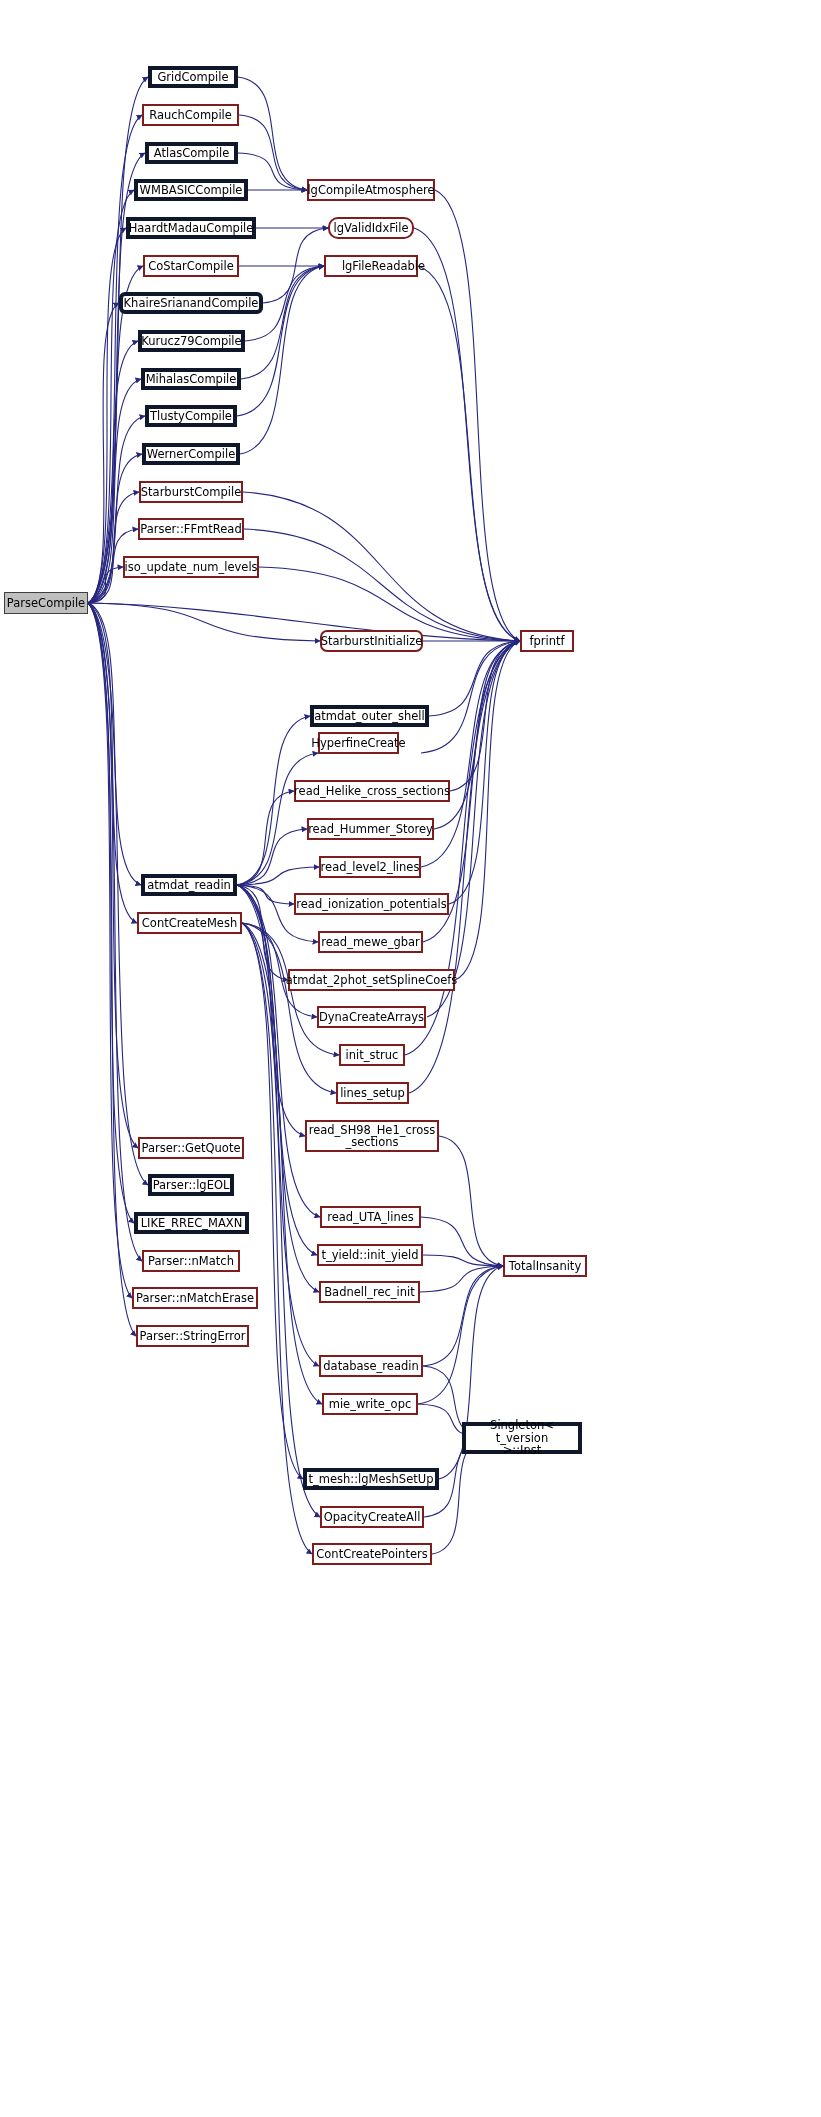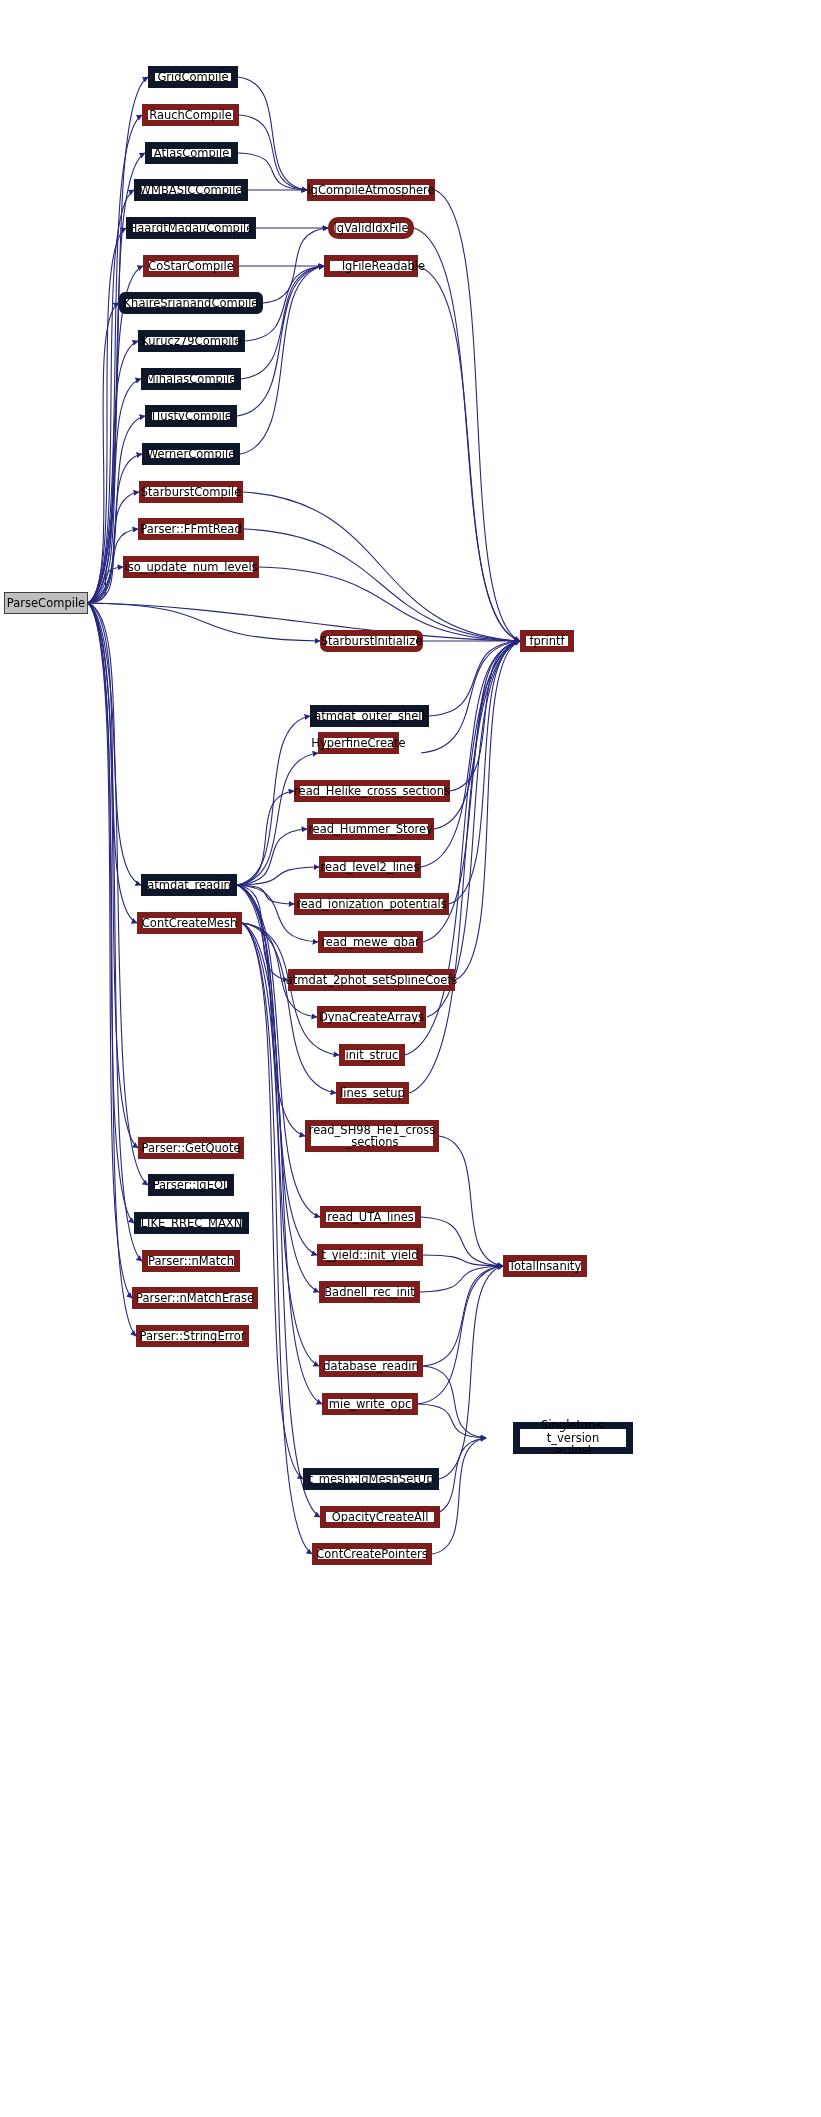--- a/index.html
+++ b/index.html
@@ -3,32 +3,32 @@
 <meta charset="utf-8">
 <style>
   html,body{margin:0;padding:0;background:#ffffff;}
   body{font-family:"DejaVu Sans","Liberation Sans",sans-serif;}
   #graph{position:relative;width:821px;height:2117px;background:#ffffff;overflow:hidden;}
   #edges{position:absolute;left:0;top:0;width:821px;height:2117px;}
   .node{
     position:absolute;
     box-sizing:border-box;
     background:#ffffff;
-    border:7px solid #0f172a;
+    border:4px solid #0f172a;
     display:flex;
     align-items:center;
     justify-content:center;
     text-align:center;
     font-size:11.5px;
     line-height:12.5px;
     color:#000000;
     white-space:pre-line;
     padding:0 3px;
   }
-  .node.red{border:6px solid #7f1d1d;}
+  .node.red{border:2px solid #7f1d1d;}
   .node.cur{background:#bfbfbf;border:1px solid #404040;}
 </style>
 </head>
 <body>
 
 <div id="graph">
   <svg id="edges" viewBox="0 0 821 2117" xmlns="http://www.w3.org/2000/svg">
     <defs>
       <marker id="arrow" viewBox="0 0 10 10" refX="9" refY="5" markerWidth="5.5" markerHeight="5.5" orient="auto-start-reverse">
         <path d="M 0 0 L 10 5 L 0 10 z" fill="#26267f"></path>
@@ -152,29 +152,29 @@
       <div class="node red" style="left: 339px; top: 1044px; width: 66px; height: 22px;">init_struc</div>
       <div class="node red" style="left: 336px; top: 1082px; width: 73px; height: 22px;">lines_setup</div>
       <div class="node red" style="left: 305px; top: 1120px; width: 134px; height: 32px;">read_SH98_He1_cross
 _sections</div>
       <div class="node red" style="left: 320px; top: 1206px; width: 101px; height: 22px;">read_UTA_lines</div>
       <div class="node red" style="left: 317px; top: 1244px; width: 106px; height: 22px;">t_yield::init_yield</div>
       <div class="node red" style="left: 319px; top: 1281px; width: 101px; height: 22px;">Badnell_rec_init</div>
       <div class="node red" style="left: 319px; top: 1355px; width: 104px; height: 22px;">database_readin</div>
       <div class="node red" style="left: 322px; top: 1393px; width: 96px; height: 22px;">mie_write_opc</div>
       <div class="node" style="left: 303px; top: 1468px; width: 136px; height: 22px;">t_mesh::lgMeshSetUp</div>
-      <div class="node red" style="left: 320px; top: 1506px; width: 120px; height: 22px;">OpacityCreateAll</div>
+      <div class="node red" style="left: 320px; top: 1506px; width: 104px; height: 22px;">OpacityCreateAll</div>
       <div class="node red" style="left: 312px; top: 1543px; width: 120px; height: 22px;">ContCreatePointers</div>
       <div class="node red" style="left: 138px; top: 1137px; width: 106px; height: 22px;">Parser::GetQuote</div>
       <div class="node" style="left: 148px; top: 1174px; width: 86px; height: 22px;">Parser::lgEOL</div>
       <div class="node" style="left: 134px; top: 1212px; width: 115px; height: 22px;">LIKE_RREC_MAXN</div>
       <div class="node red" style="left: 142px; top: 1250px; width: 98px; height: 22px;">Parser::nMatch</div>
       <div class="node red" style="left: 132px; top: 1287px; width: 126px; height: 22px;">Parser::nMatchErase</div>
       <div class="node red" style="left: 136px; top: 1325px; width: 113px; height: 22px;">Parser::StringError</div>
       <div class="node red" style="left: 307px; top: 179px; width: 128px; height: 22px;">lgCompileAtmosphere</div>
       <div class="node red" style="left: 328px; top: 217px; width: 86px; height: 22px; border-radius: 10px;">lgValidIdxFile</div>
       <div class="node red" style="left: 324px; top: 255px; width: 94px; height: 22px; padding-left: 28px;">lgFileReadable</div>
       <div class="node red" style="left: 520px; top: 630px; width: 54px; height: 22px;">fprintf</div>
       <div class="node red" style="left: 503px; top: 1255px; width: 84px; height: 22px;">TotalInsanity</div>
-      <div class="node" style="left: 513px; top: 1422px; width: 120px; height: 32px;">Singleton&lt; t_version
+      <div class="node" style="left: 462px; top: 1422px; width: 120px; height: 32px;">Singleton&lt; t_version
 &gt;::Inst</div>
     </div>
 </div>
 
 </body></html>

